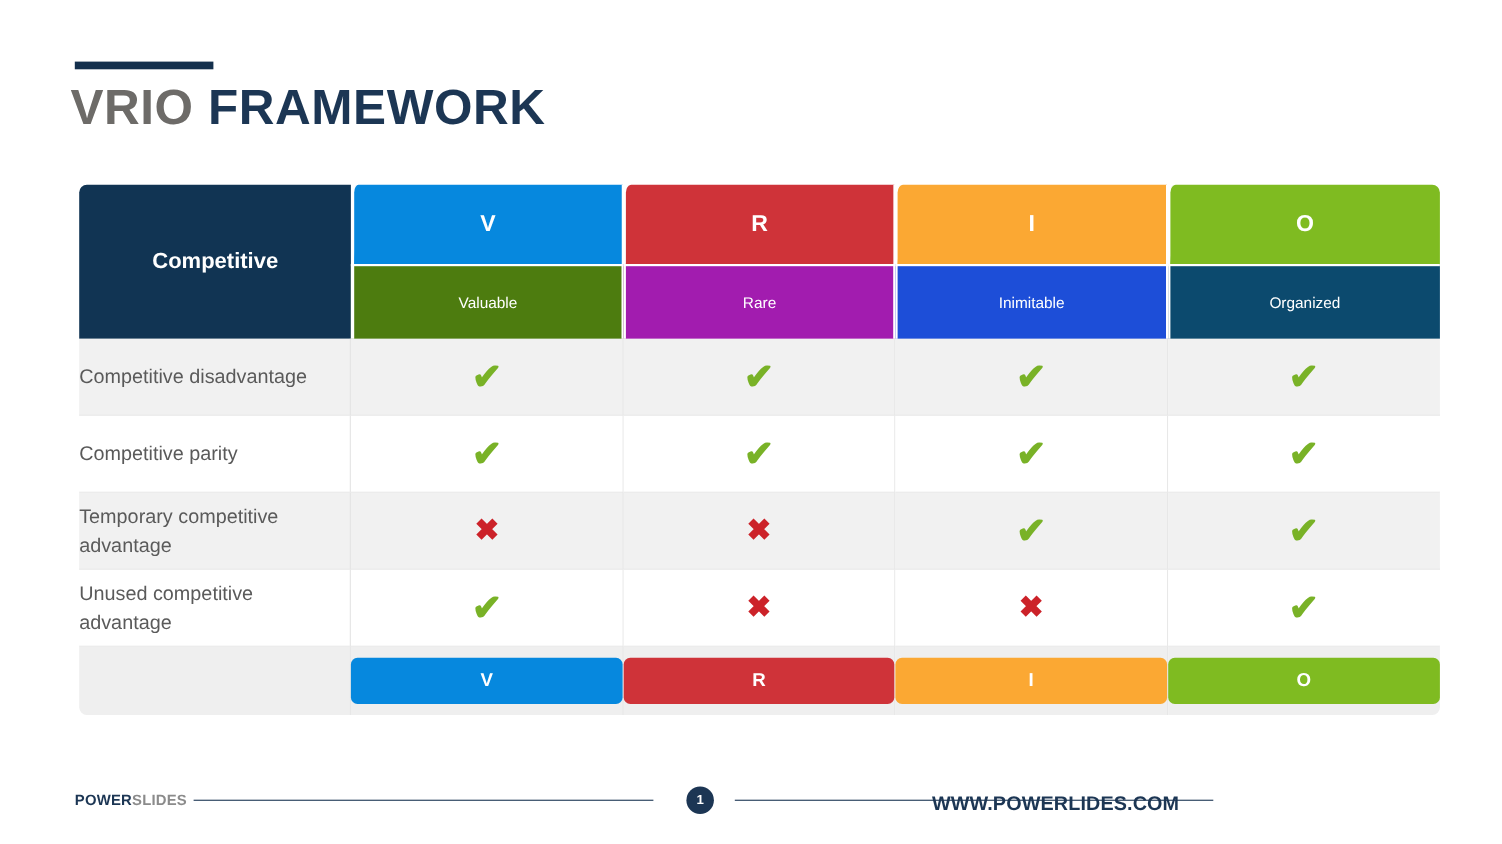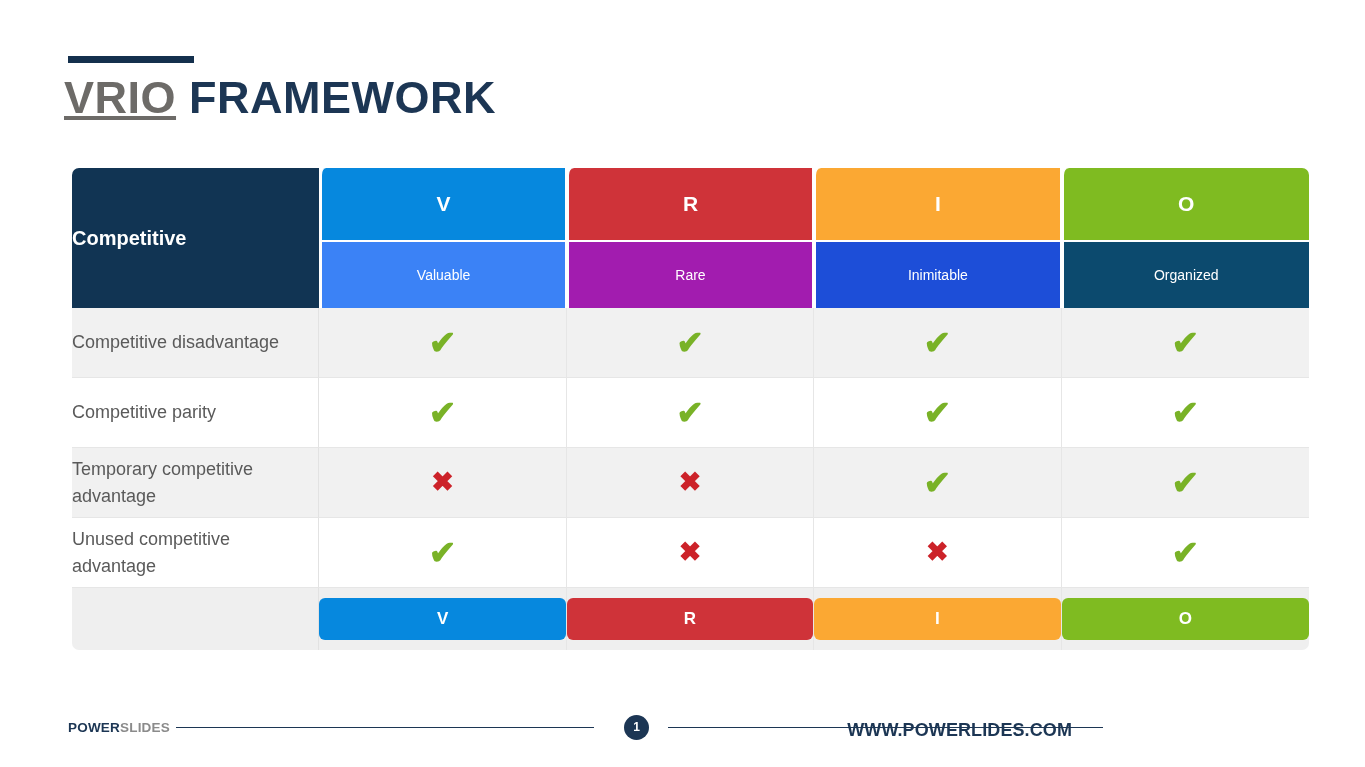--- a/index.html
+++ b/index.html
@@ -30,21 +30,21 @@
   }
   .title {
     position: absolute;
     left: 64px;
     top: 72px;
     font-size: 45px;
     font-weight: bold;
     letter-spacing: 0.5px;
     white-space: nowrap;
   }
-  .title .t-vrio { color: #6d6b68; text-decoration: underline; }
+  .title .t-vrio { color: #6d6b68; }
   .title .t-framework { color: #1c3654; }
 
   
   .matrix {
     position: absolute;
     left: 72px;
     top: 168px;
     width: 1237px;
     border-collapse: separate;
     border-spacing: 0;
@@ -56,21 +56,21 @@
   
   .col-label { width: 247px; }
   .col-data  { width: 247px; }
 
   
   .hdr-competitive {
     background: #113453;
     color: #ffffff;
     font-size: 20px;
     font-weight: bold;
-    text-align: left;
+    text-align: center;
     height: 140px;
     border-top-left-radius: 7px;
     vertical-align: middle;
     margin-top: 44px;
   }
 
   
   .hdr-letter {
     height: 72px;
     text-align: center;
@@ -95,21 +95,21 @@
     height: 68px;
     text-align: center;
     color: #ffffff;
     font-size: 14px;
     border-left: 2px solid #ffffff;
     border-right: 2px solid #ffffff;
     border-top: 2px solid #ffffff;
   }
   .hdr-word.first { border-left: 3px solid #ffffff; }
   .hdr-word.last { border-right: none; }
-  .hdr-word.v { background: #3b82f6; }
+  .hdr-word.v { background: #4d7c0f; }
   .hdr-word.r { background: #a21caf; }
   .hdr-word.i { background: #1d4ed8; }
   .hdr-word.o { background: #0c4a6e; }
 
   
   .row-label {
     font-size: 18px;
     color: #5a5a5a;
     line-height: 1.45;
     padding: 0 22px 0 30px;

